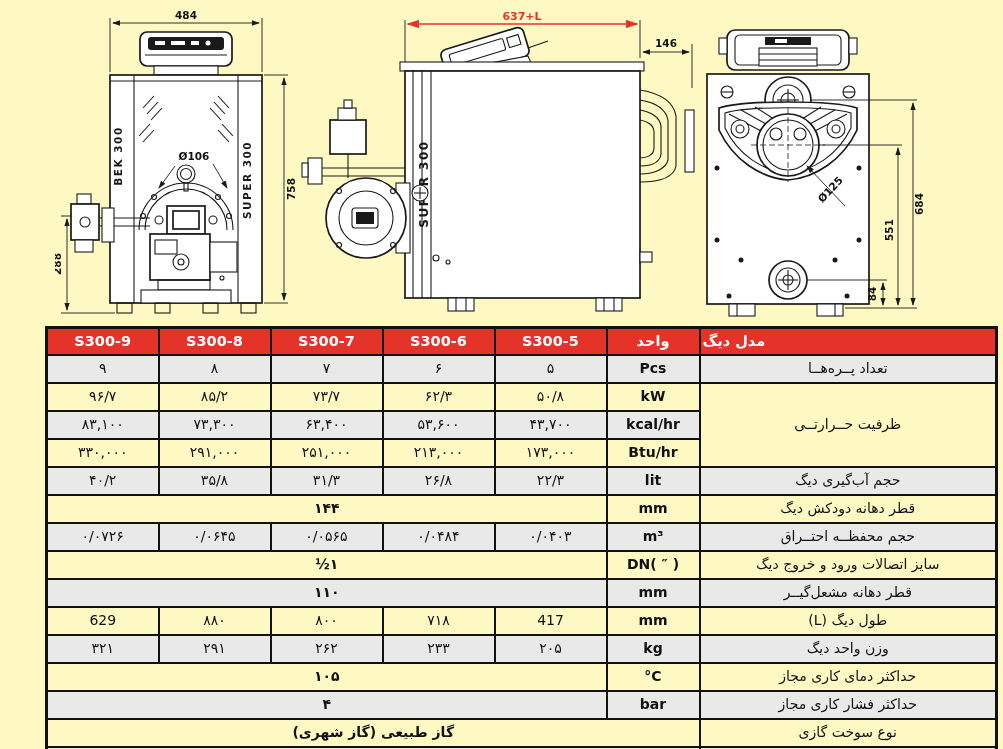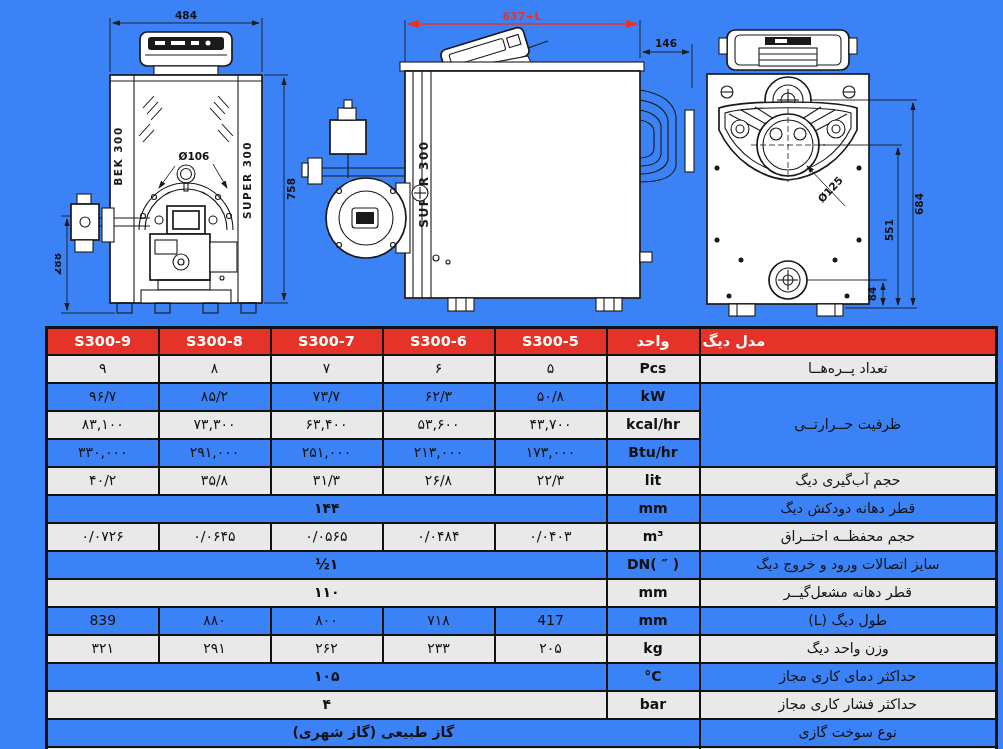--- a/index.html
+++ b/index.html
@@ -1,20 +1,20 @@
 <!DOCTYPE html>
 <html lang="fa"><head>
 <meta charset="utf-8">
 <style>
   html,body{margin:0;padding:0;}
   body{
     width:1003px;height:749px;position:relative;background:#ffffff;
     font-family:"DejaVu Sans",sans-serif;overflow:hidden;
   }
-  .page{position:absolute;inset:0;background:#3b82f6;}
+  .page{position:absolute;inset:0;background:#fef9c3;}
   .drawing{position:absolute;}
   
   .ln{stroke:#1a1a1a;stroke-width:1.1;fill:none;}
   .lnt{stroke:#1a1a1a;stroke-width:1.7;fill:none;}
   .fillw{fill:#ffffff;}
   .dk{fill:#1a1a1a;stroke:none;}
   .dim{stroke:#1a1a1a;stroke-width:0.9;fill:none;}
   .dimtxt{font-family:"DejaVu Sans",sans-serif;font-size:10.5px;font-weight:bold;fill:#111;}
   .paneltxt{font-family:"DejaVu Sans",sans-serif;font-weight:bold;fill:#1a1a1a;letter-spacing:1.5px;}
   .dash{stroke:#1a1a1a;stroke-width:0.8;stroke-dasharray:6 3;fill:none;}
@@ -434,21 +434,21 @@
         <td class="unit-col">mm</td>
         <td class="merged-val" colspan="5">۱۱۰</td>
       </tr>
       <tr>
         <td class="label-col">طول دیگ (L)</td>
         <td class="unit-col">mm</td>
         <td class="val">417</td>
         <td class="val">۷۱۸</td>
         <td class="val">۸۰۰</td>
         <td class="val">۸۸۰</td>
-        <td class="val">839</td>
+        <td class="val">629</td>
       </tr>
       <tr>
         <td class="label-col">وزن واحد دیگ</td>
         <td class="unit-col">kg</td>
         <td class="val">۲۰۵</td>
         <td class="val">۲۳۳</td>
         <td class="val">۲۶۲</td>
         <td class="val">۲۹۱</td>
         <td class="val">۳۲۱</td>
       </tr>

